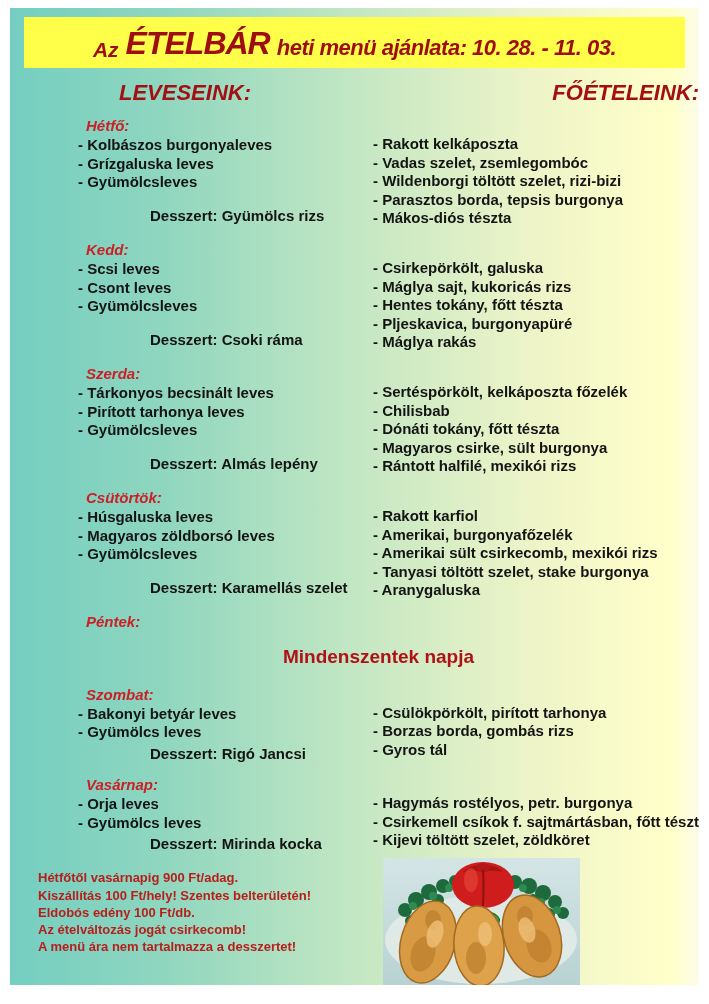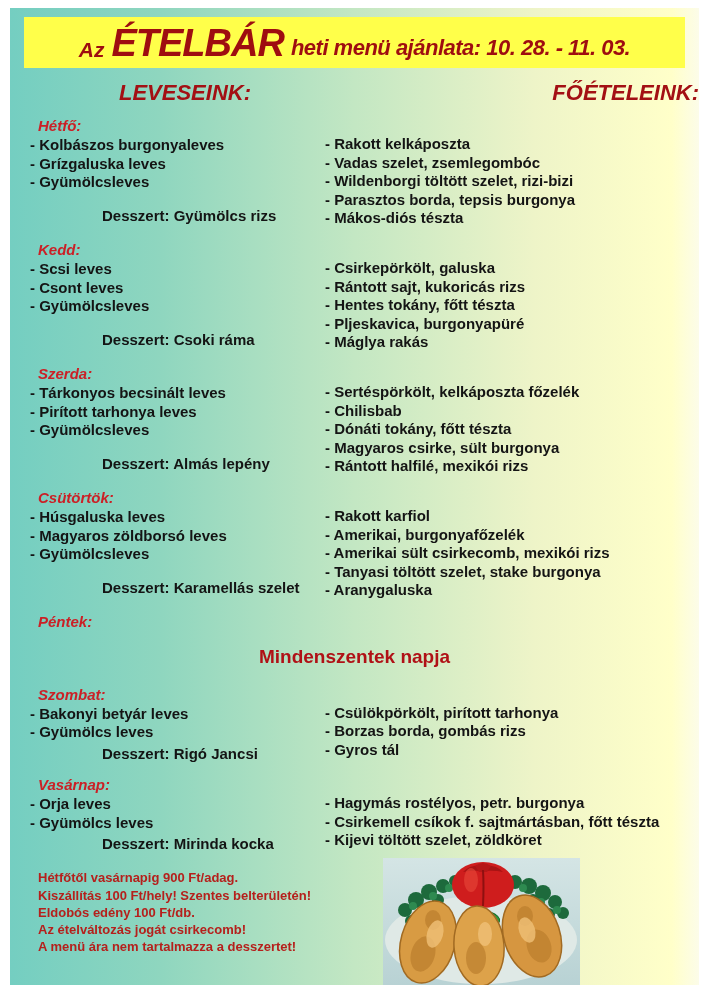--- a/index.html
+++ b/index.html
@@ -4,27 +4,27 @@
 <style>
   html,body{margin:0;padding:0;background:#e8e8e8;}
   .page{position:relative;width:709px;height:1004px;background:#ffffff;margin:0 auto;
         font-family:"Liberation Sans",sans-serif;overflow:hidden;}
   .panel{position:absolute;left:10px;top:8px;width:689px;height:977px;overflow:hidden;
          background:linear-gradient(90deg,#74cec1 0%,#8fd6bf 22%,#c3e7c3 50%,#eef4c8 76%,#ffffc9 96%,#fcfce9 100%);}
   .banner{margin:9px 14px 0 14px;height:51px;background:#ffff4a;
           display:flex;align-items:baseline;justify-content:center;gap:7px;
           color:#9e0d10;font-style:italic;font-weight:bold;white-space:nowrap;}
   .banner .az{font-size:21px;align-self:center;margin-top:14px;}
-  .banner .brand{font-size:38px;letter-spacing:-1px;align-self:center;margin-top:2px;}
+  .banner .brand{font-size:32px;letter-spacing:-1px;align-self:center;margin-top:2px;}
   .banner .rest{font-size:22px;align-self:center;margin-top:10px;letter-spacing:-0.5px;}
   .cols-header{display:grid;grid-template-columns:310px 1fr;margin-top:12px;padding-left:20px;}
   .col-h{font-size:22px;line-height:26px;font-weight:bold;font-style:italic;color:#a31014;}
   .col-h.left{text-align:center;}
   .col-h.right{margin-left:56px;text-align:right;}
-  .days{margin-top:10px;}
+  .days{margin-top:10px;padding-left:48px;}
   .day{display:grid;grid-template-columns:310px 1fr;margin-bottom:12px;}
   .day-name{font-size:15px;font-weight:bold;font-style:italic;color:#cb2026;margin-left:28px;line-height:20px;}
   .soup,.main{font-size:15px;font-weight:bold;color:#141414;line-height:18.6px;white-space:nowrap;}
   .soup{margin-left:20px;}
   .mains{padding-top:19px;margin-left:5px;}
   .dessert{font-size:15px;font-weight:bold;color:#141414;line-height:19px;margin:14px 0 0 92px;white-space:nowrap;}
   .day.compact .dessert{margin-top:2px;}
   .day.label-only{margin-bottom:0;}
   .special{font-size:19px;line-height:22px;font-weight:bold;color:#b01116;text-align:center;margin:14px 0 17px 0;}
   .footer{margin:16px 0 0 28px;}
@@ -70,21 +70,21 @@
       <div class="day">
         <div>
           <div class="day-name">Kedd:</div>
           <div class="soup">- Scsi leves</div>
           <div class="soup">- Csont leves</div>
           <div class="soup">- Gyümölcsleves</div>
           <div class="dessert">Desszert: Csoki ráma</div>
         </div>
         <div class="mains">
           <div class="main">- Csirkepörkölt, galuska</div>
-          <div class="main">- Rántott sajt, kukoricás rizs</div>
+          <div class="main">- Máglya sajt, kukoricás rizs</div>
           <div class="main">- Hentes tokány, főtt tészta</div>
           <div class="main">- Pljeskavica, burgonyapüré</div>
           <div class="main">- Máglya rakás</div>
         </div>
       </div>
 
       <div class="day">
         <div>
           <div class="day-name">Szerda:</div>
           <div class="soup">- Tárkonyos becsinált leves</div>

